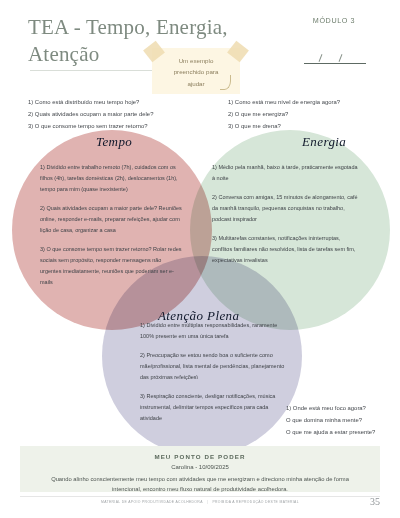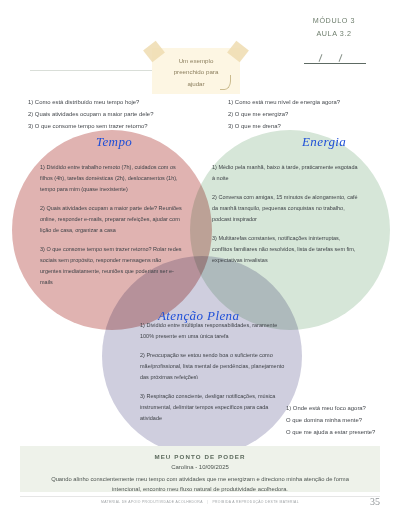--- a/index.html
+++ b/index.html
@@ -133,21 +133,21 @@
   }
   .circ.tempo   { left: 12px;  top: 2px;   width: 200px; height: 200px; background: #e0b3b1; }
   .circ.energia { left: 190px; top: 2px;   width: 200px; height: 200px; background: #d6e6d8; }
   .circ.atencao { left: 102px; top: 128px; width: 200px; height: 200px; background: #cfcede; }
 
   .ctitle {
     position: absolute;
     font-family: "Liberation Serif", serif;
     font-style: italic;
     font-size: 13px;
-    color: #1d4ed8;
+    color: #0f172a;
     letter-spacing: 0.4px;
     z-index: 4;
   }
   .ctitle.t1 { left: 96px;  top: 134px; }
   .ctitle.t2 { left: 258px; top: 134px; margin-left: 44px; }
   .ctitle.t3 { left: 158px; top: 308px; }
 
   .ctext {
     position: absolute;
     font-size: 5.5px;
@@ -220,25 +220,25 @@
     font-size: 10px;
     color: #8e9396;
     text-align: right;
   }
 </style>
 </head>
 <body>
 
 <div id="page">
 
+  <div class="hdr-title">TEA - Tempo, Energia, Atenção</div>
   <div class="hdr-rule"></div>
 
   <div class="hdr-mod">
     <div>MÓDULO 3</div>
-    <div>AULA 3.2</div>
   </div>
   <div class="hdr-dateline">
     <span class="sl a"></span>
     <span class="sl b"></span>
     <span class="ln"></span>
   </div>
 
   <div class="note">
     <span class="tape l"></span>
     <span class="tape r"></span>

